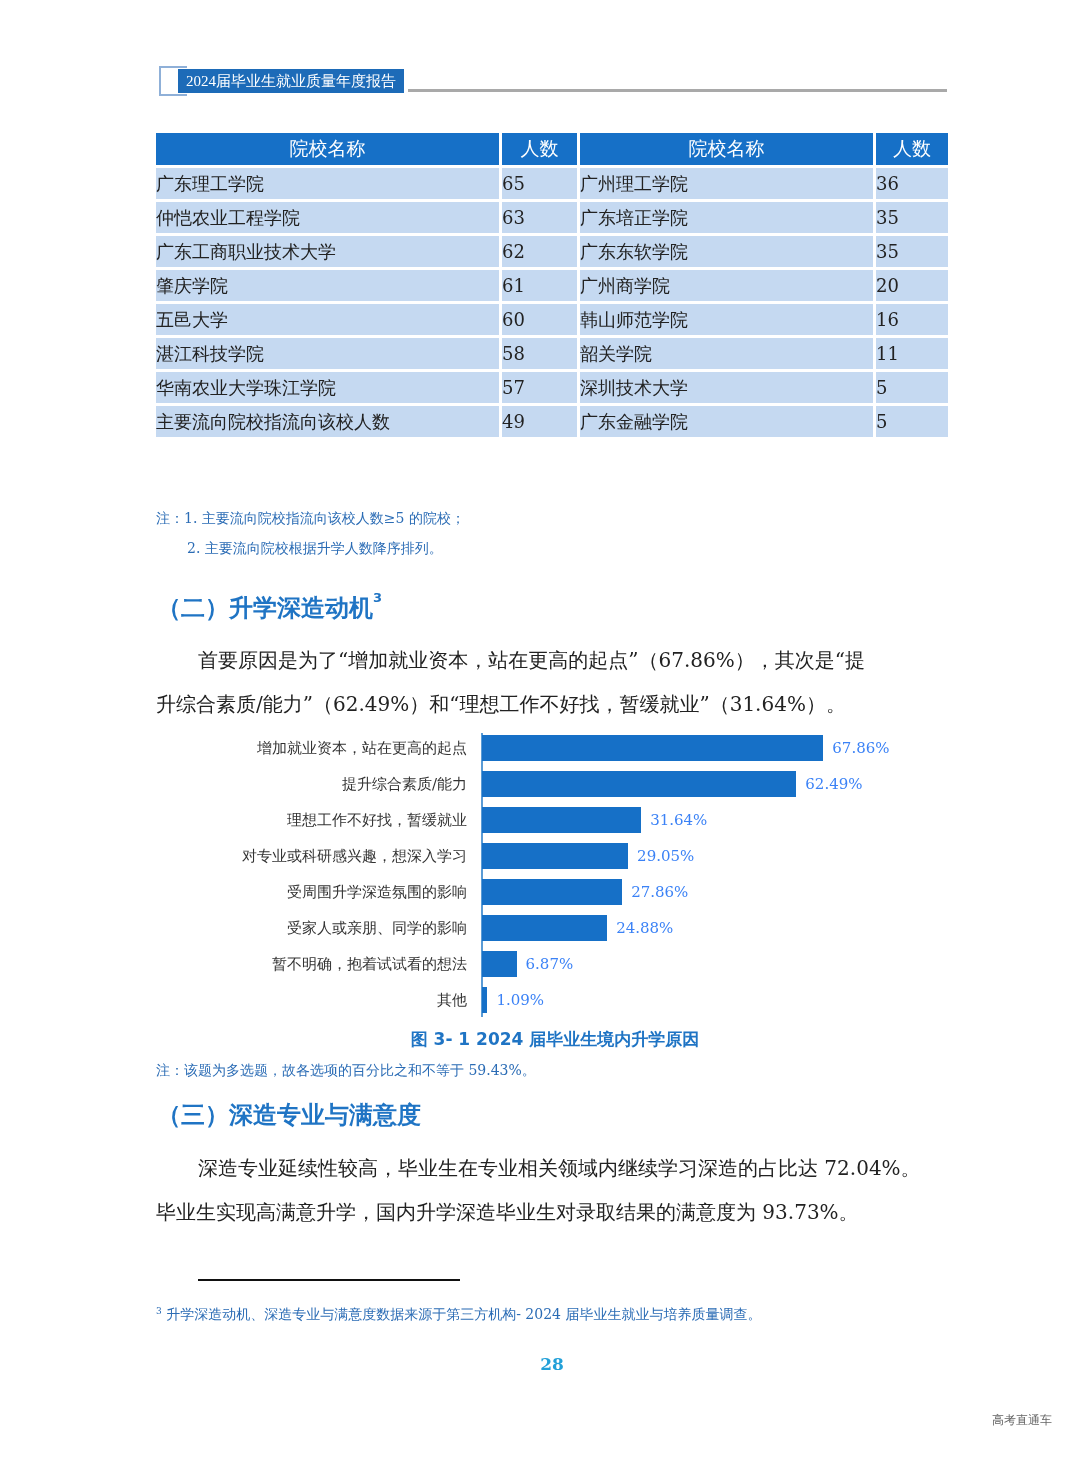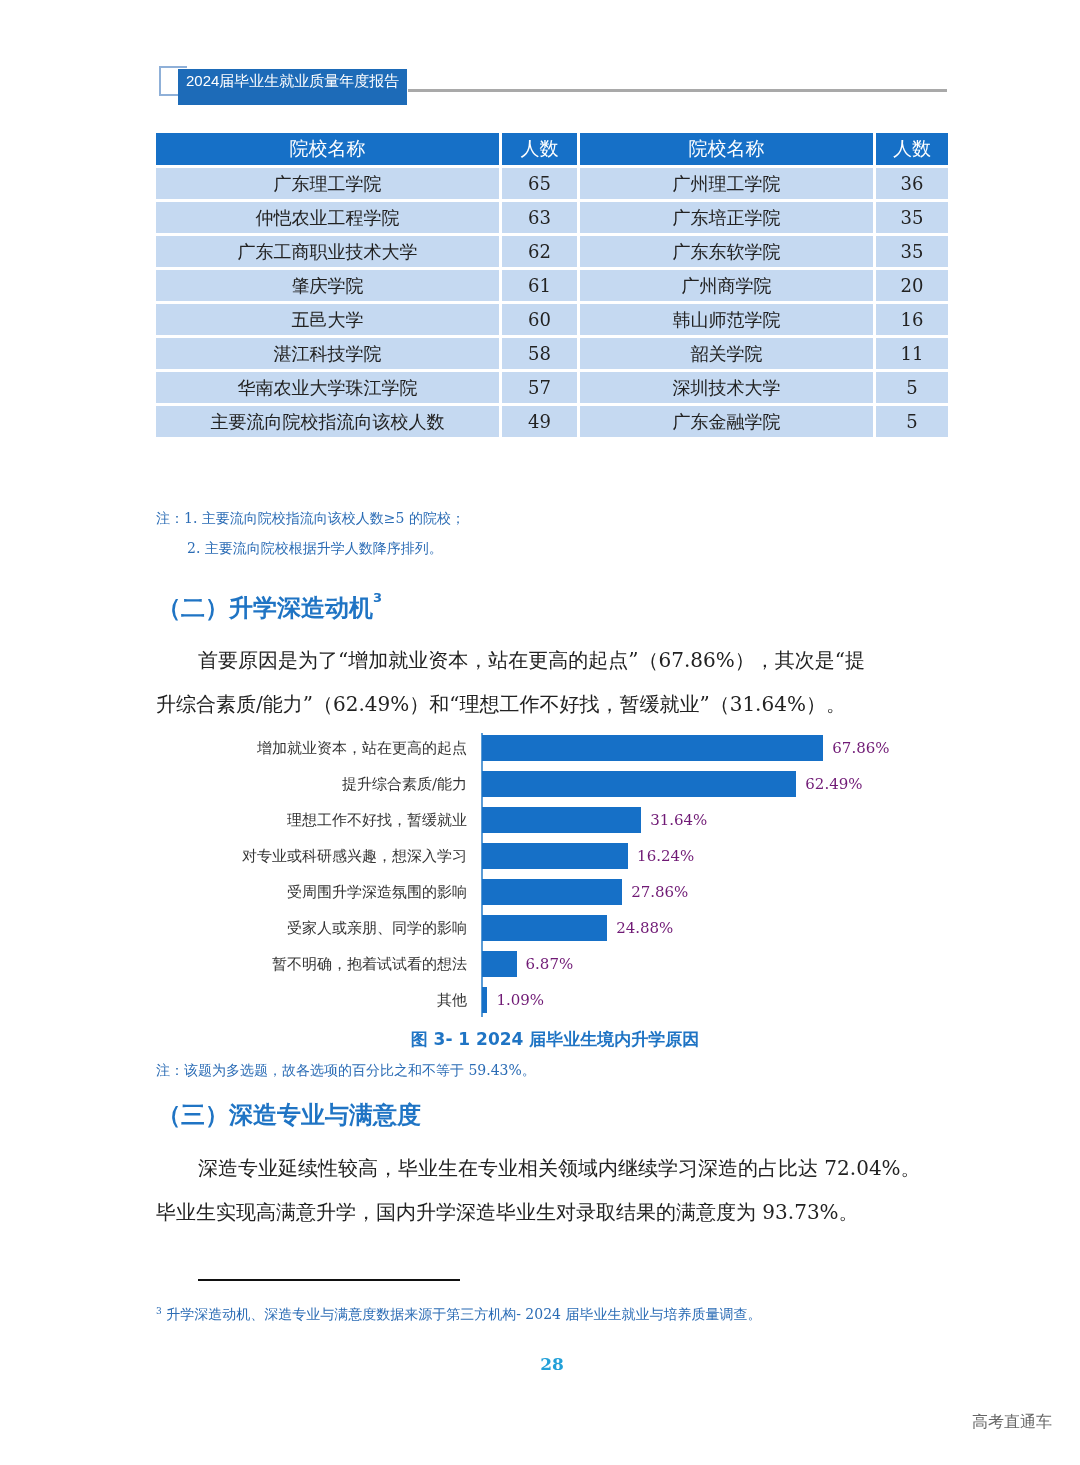--- a/index.html
+++ b/index.html
@@ -1,28 +1,28 @@
 <!DOCTYPE html>
 <html><head>
 <meta charset="utf-8">
 <style>
   * { box-sizing: border-box; margin: 0; padding: 0; }
   html, body { width: 1080px; height: 1465px; background: #ffffff; overflow: hidden; }
   body { position: relative; font-family: "DejaVu Serif", "Liberation Serif", serif; color: #222; }
 
   
   .hdr-frame { position: absolute; left: 159px; top: 66px; width: 28px; height: 30px; border: 2px solid #8fb0d8; border-right: none; background: #fff; }
-  .hdr-tab { position: absolute; left: 178px; top: 69px; height: 36px; padding: 0 8px; background: #1d6bb8; color: #fff; font-family: Liberation Sans, sans-serif; font-size: 15px; line-height: 24px; letter-spacing: 0px; }
+  .hdr-tab { position: absolute; left: 178px; top: 69px; height: 24px; padding: 0 8px; background: #1d6bb8; color: #fff; font-family: Liberation Serif, serif; font-size: 15px; line-height: 24px; letter-spacing: 0px; }
   .hdr-line { position: absolute; left: 408px; top: 89px; width: 539px; height: 3px; background: #a9a9a9; }
 
   
   .tbl { position: absolute; left: 156px; top: 130px; width: 792px; border-collapse: separate; border-spacing: 3px 3px; margin-left: -3px; }
   .tbl { table-layout: fixed; }
   .tbl th { background: #1670c7; color: #fff; font-weight: normal; font-size: 19px; height: 32px; text-align: center; font-family: "DejaVu Sans", "Liberation Sans", sans-serif; }
-  .tbl td { background: #c5d9f1; color: #222; font-size: 18px; height: 31px; text-align: center; }
+  .tbl td { background: #c5d9f1; color: #222; font-size: 18px; height: 31px; }
   .col-name { width: 343px; }
   .col-num { width: 75px; }
   .col-name2 { width: 293px; }
   .col-num2 { width: 72px; }
 
   .note { position: absolute; left: 156px; font-size: 14px; color: #2b6cb5; }
   .note1 { top: 510px; }
   .note2 { top: 540px; left: 187px; }
 
   .h2 { position: absolute; left: 157px; font-family: "DejaVu Sans", "Liberation Sans", sans-serif; font-weight: bold; font-size: 24px; color: #1f74c4; }
@@ -34,31 +34,31 @@
   .para1 { top: 638px; }
   .para2 { top: 1146px; }
   .indent { padding-left: 42px; }
 
   
   .chart { position: absolute; left: 0; top: 730px; width: 1080px; height: 290px; }
   .axis { position: absolute; left: 481px; top: 3px; width: 2px; height: 284px; background: #5a9bd5; }
   .row { position: absolute; left: 0; height: 26px; width: 1080px; }
   .row .lbl { position: absolute; right: 613px; top: 0; height: 26px; line-height: 26px; font-size: 15px; color: #333; white-space: nowrap; }
   .row .bar { position: absolute; left: 482px; top: 0; height: 26px; background: #1670c7; }
-  .row .val { position: absolute; top: 0; height: 26px; line-height: 26px; font-size: 15px; color: #701a75; }
+  .row .val { position: absolute; top: 0; height: 26px; line-height: 26px; font-size: 15px; color: #3b82f6; }
 
   .caption { position: absolute; top: 1028px; left: 0; width: 1110px; text-align: center; font-family: "DejaVu Sans", "Liberation Sans", sans-serif; font-weight: bold; font-size: 17px; color: #1f74c4; }
   .note3 { position: absolute; left: 156px; top: 1062px; font-size: 14px; color: #2b6cb5; }
 
   .fn-line { position: absolute; left: 198px; top: 1279px; width: 262px; height: 2px; background: #111; }
   .footnote { position: absolute; left: 156px; top: 1306px; font-size: 14px; color: #2b6cb5; }
   .footnote sup { font-size: 9px; vertical-align: top; }
 
   .pagenum { position: absolute; left: 0; width: 1104px; text-align: center; top: 1354px; font-weight: bold; font-size: 17px; color: #22a0d8; }
-  .watermark { position: absolute; right: 28px; top: 1412px; font-family: Liberation Sans, sans-serif; font-size: 16px; color: #666; }
+  .watermark { position: absolute; right: 28px; top: 1412px; font-family: Liberation Sans, sans-serif; font-size: 12px; color: #666; }
 </style>
 </head>
 <body>
 
 <div class="hdr-frame"></div>
 <div class="hdr-tab">2024届毕业生就业质量年度报告</div>
 <div class="hdr-line"></div>
 
 <table class="tbl">
   <colgroup>
@@ -150,21 +150,21 @@
         <div class="val" style="left: 805.325px;">62.49%</div>
       </div>
       <div class="row" style="top: 77px;">
         <div class="lbl">理想工作不好找，暂缓就业</div>
         <div class="bar" style="width: 159.149px; background: rgb(22, 112, 199);"></div>
         <div class="val" style="left: 650.149px;">31.64%</div>
       </div>
       <div class="row" style="top: 113px;">
         <div class="lbl">对专业或科研感兴趣，想深入学习</div>
         <div class="bar" style="width: 146.121px; background: rgb(22, 112, 199);"></div>
-        <div class="val" style="left: 637.121px;">16.24%</div>
+        <div class="val" style="left: 637.121px;">29.05%</div>
       </div>
       <div class="row" style="top: 149px;">
         <div class="lbl">受周围升学深造氛围的影响</div>
         <div class="bar" style="width: 140.136px; background: rgb(22, 112, 199);"></div>
         <div class="val" style="left: 631.136px;">27.86%</div>
       </div>
       <div class="row" style="top: 185px;">
         <div class="lbl">受家人或亲朋、同学的影响</div>
         <div class="bar" style="width: 125.146px; background: rgb(22, 112, 199);"></div>
         <div class="val" style="left: 616.146px;">24.88%</div>

